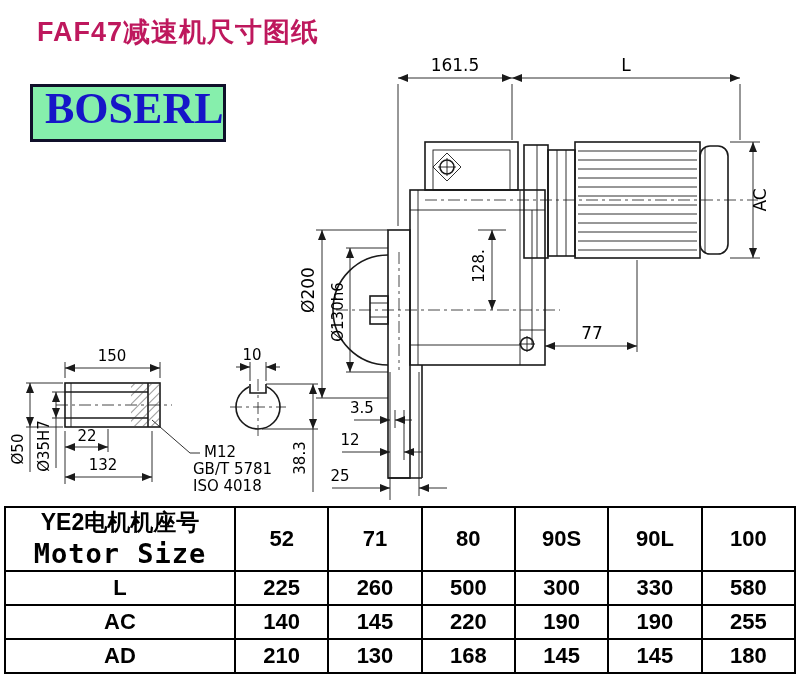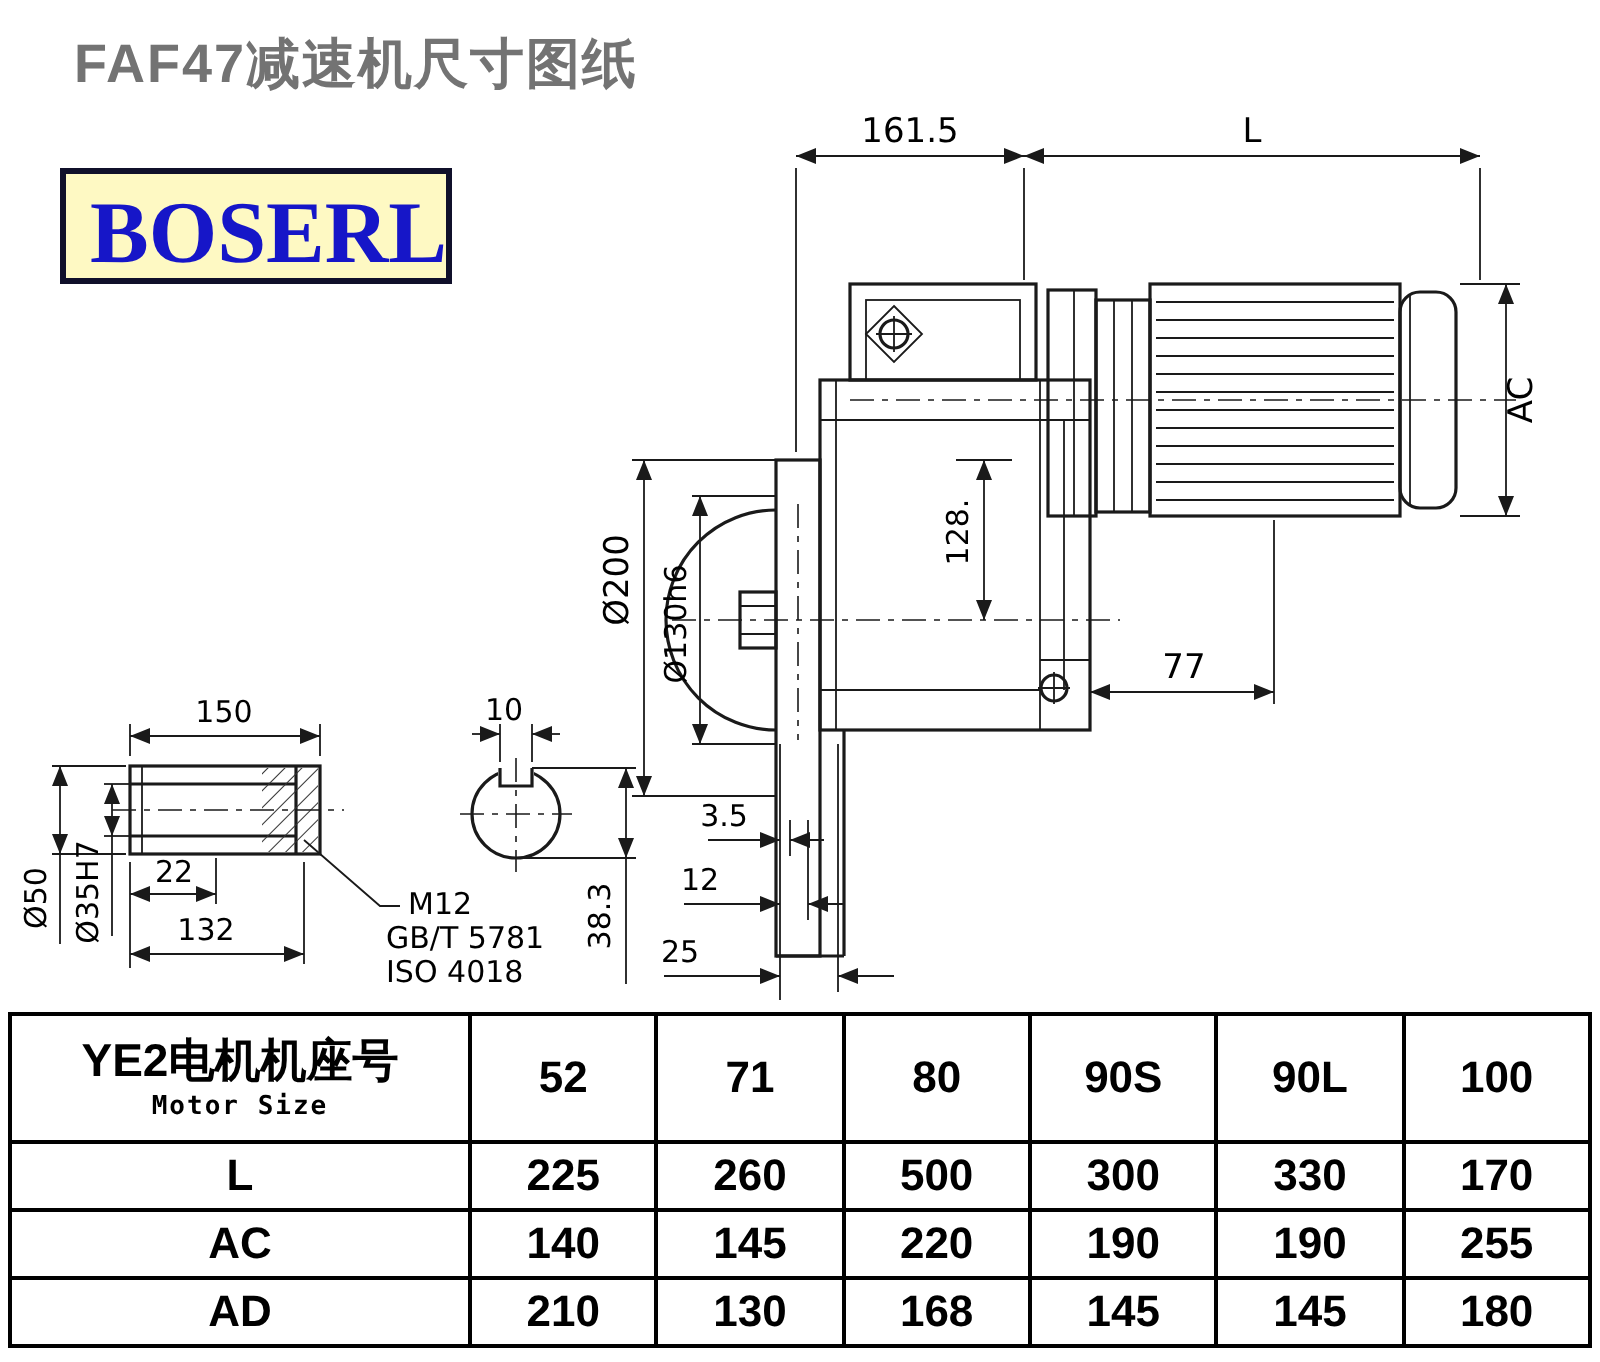--- a/index.html
+++ b/index.html
@@ -1,43 +1,43 @@
 <!DOCTYPE html>
 <html><head>
 <meta charset="utf-8">
 <style>
   * { margin:0; padding:0; box-sizing:border-box; }
   html,body { width:800px; height:681px; }
   body { background:#ffffff; position:relative; overflow:hidden;
          font-family:"Liberation Sans", sans-serif; color:#000; }
 
   .title { position:absolute; left:37px; top:14px; font-size:27px; font-weight:700;
-           letter-spacing:1px; color:#737373; }
+           letter-spacing:1px; color:#be185d; }
 
   .logo { position:absolute; left:30px; top:84px; width:196px; height:58px;
-          border:3px solid #10102a; background:#fef9c3; display:flex; align-items:flex-end;
+          border:3px solid #10102a; background:#86efac; display:flex; align-items:flex-start;
           padding-left:12px; }
   .logo span { font-family:"Liberation Serif", serif; font-weight:700; font-size:44px;
                color:#1616c8; line-height:1; }
 
   svg.draw { position:absolute; left:0; top:0; }
   .ln { stroke:#1a1a1a; stroke-width:1.6; fill:none; }
   .tn { stroke:#1a1a1a; stroke-width:0.9; fill:none; }
   .dm { stroke:#1a1a1a; stroke-width:0.9; fill:none; }
   .cl { stroke:#1a1a1a; stroke-width:0.8; fill:none; stroke-dasharray:12 4 3 4; }
   text.dt { font-family:"DejaVu Sans", sans-serif; font-size:17px; fill:#000; }
   text.ds { font-family:"DejaVu Sans", sans-serif; font-size:15px; fill:#000; }
 
   table.spec { position:absolute; left:4px; top:506px; width:792px;
                border-collapse:collapse; table-layout:fixed; text-align:center; }
   .spec td { border:2px solid #000; font-size:22px; font-weight:600; height:34px;
              vertical-align:middle; background:#fff; }
   .spec tr.hdr td { height:64px; }
   .spec .cn { font-size:23px; font-weight:700; line-height:1.3; }
-  .spec .en { font-family:"DejaVu Sans Mono", monospace; font-size:13px; font-weight:700;
+  .spec .en { font-family:"DejaVu Sans Mono", monospace; font-size:27px; font-weight:700;
               letter-spacing:1px; line-height:1.2; }
 </style>
 </head>
 <body>
 
 <div class="title">FAF47减速机尺寸图纸</div>
 
 <div class="logo">
   <span>BOSERL</span>
 </div>
@@ -243,21 +243,21 @@
       <td>90L</td>
       <td>100</td>
     </tr>
     <tr>
       <td>L</td>
       <td>225</td>
       <td>260</td>
       <td>500</td>
       <td>300</td>
       <td>330</td>
-      <td>170</td>
+      <td>580</td>
     </tr>
     <tr>
       <td>AC</td>
       <td>140</td>
       <td>145</td>
       <td>220</td>
       <td>190</td>
       <td>190</td>
       <td>255</td>
     </tr>

